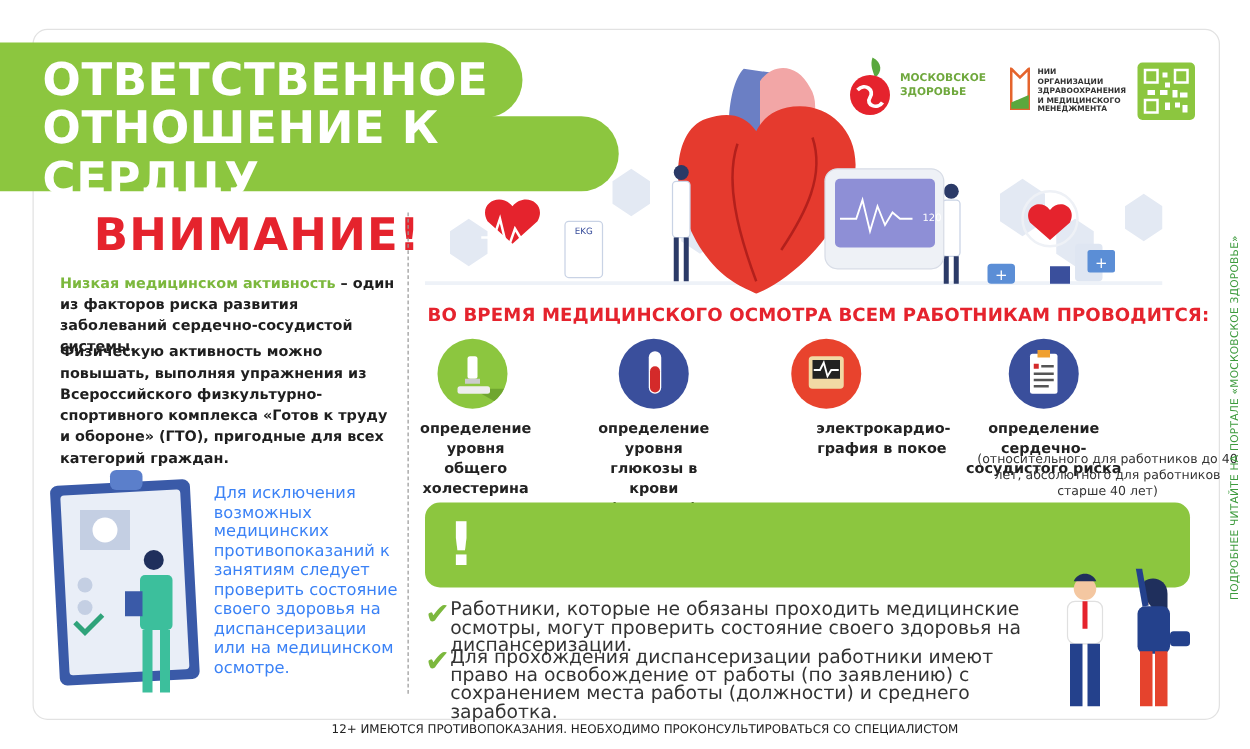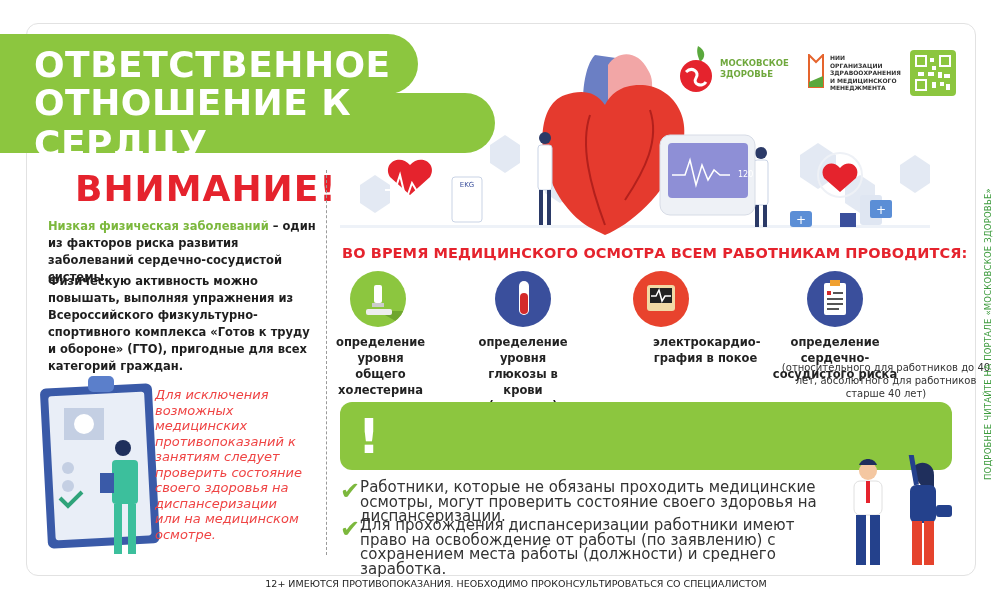--- a/index.html
+++ b/index.html
@@ -8,21 +8,21 @@
   .title-bar{position:absolute;left:0;background:#8cc63f;color:#fff;font-weight:bold;font-family:"DejaVu Sans",sans-serif;letter-spacing:0.5px;display:flex;align-items:center;padding-left:34px;border-radius:0 40px 40px 0;}
   .tb1{top:34px;width:418px;height:60px;font-size:36px;}
   .tb2{top:93px;width:495px;height:60px;font-size:36px;}
   .hero{position:absolute;left:340px;top:25px;width:590px;height:210px;}
   .logos{position:absolute;top:40px;left:668px;width:300px;height:60px;}
   .attention{position:absolute;left:48px;top:168px;font-size:36px;font-weight:bold;color:#e5232d;letter-spacing:1px;margin-left:27px;}
   .para{position:absolute;left:48px;font-size:11.5px;font-weight:bold;line-height:17px;color:#1e1e1e;}
   .para .green{color:#7cb83d;}
   .p1{top:218px;width:270px;}
   .p2{top:273px;width:270px;}
-  .side-text{position:absolute;left:155px;top:387px;width:150px;font-size:13px;line-height:15.5px;color:#ef4444;font-style:italic;}
+  .side-text{position:absolute;left:171px;top:387px;width:150px;font-size:13px;line-height:15.5px;color:#3b82f6;}
   .divider{position:absolute;left:326px;top:170px;height:385px;border-left:1px dashed #9a9a9a;}
   .section-head{position:absolute;left:342px;top:245px;font-size:14.5px;font-weight:bold;color:#e5232d;letter-spacing:0.1px;}
   .icon-circle{position:absolute;width:56px;height:56px;border-radius:50%;overflow:hidden;}
   .test-label{position:absolute;text-align:center;font-size:11.5px;font-weight:bold;line-height:16px;color:#222;}
   .test-sub{font-size:10px;font-weight:normal;line-height:13px;color:#333;margin-left:46px;}
   .green-box{position:absolute;left:340px;top:402px;width:612px;height:68px;background:#8cc63f;border-radius:12px;}
   .green-box .bang{position:absolute;left:18px;top:6px;color:#fff;font-size:48px;font-weight:bold;}
   .green-box .txt{position:absolute;left:55px;top:11px;width:480px;font-size:10.5px;font-weight:bold;line-height:16px;color:#fff;}
   .check-item{position:absolute;left:340px;display:flex;}
   .check-item .chk{width:30px;color:#7cb83d;font-size:24px;font-weight:bold;line-height:22px;}
@@ -125,21 +125,21 @@
           <rect x="22" y="32" width="4" height="6"></rect>
         <rect x="30" y="32" width="4" height="4"></rect>
           <rect x="36" y="34" width="4" height="6"></rect>
           <rect x="8" y="22" width="6" height="4"></rect>
       </g>
     </svg>
   </div>
 </div>
 
 <div class="attention">ВНИМАНИЕ!</div>
-<div class="para p1"><span class="green">Низкая физическая заболеваний</span><span> – один из факторов риска развития заболеваний сердечно-сосудистой системы.</span></div>
+<div class="para p1"><span class="green">Низкая медицинском активность</span><span> – один из факторов риска развития заболеваний сердечно-сосудистой системы.</span></div>
 <div class="para p2">Физическую активность можно повышать, выполняя упражнения из Всероссийского физкультурно-спортивного комплекса «Готов к труду и обороне» (ГТО), пригодные для всех категорий граждан.</div>
 
 <svg style="position:absolute;left:38px;top:368px;" width="130" height="200" viewBox="0 0 130 200">
   <rect x="6" y="18" width="112" height="160" rx="6" fill="#3a5aa8" transform="rotate(-3 60 100)"></rect>
   <rect x="14" y="26" width="96" height="144" rx="3" fill="#e9eef7" transform="rotate(-3 60 100)"></rect>
   <rect x="50" y="8" width="26" height="16" rx="5" fill="#5b7fcb"></rect>
   <rect x="26" y="40" width="40" height="32" fill="#c4cfe3"></rect>
   <circle cx="46" cy="56" r="10" fill="#fff"></circle>
   <circle cx="30" cy="100" r="6" fill="#c4cfe3"></circle>
   <circle cx="30" cy="118" r="6" fill="#c4cfe3"></circle>

